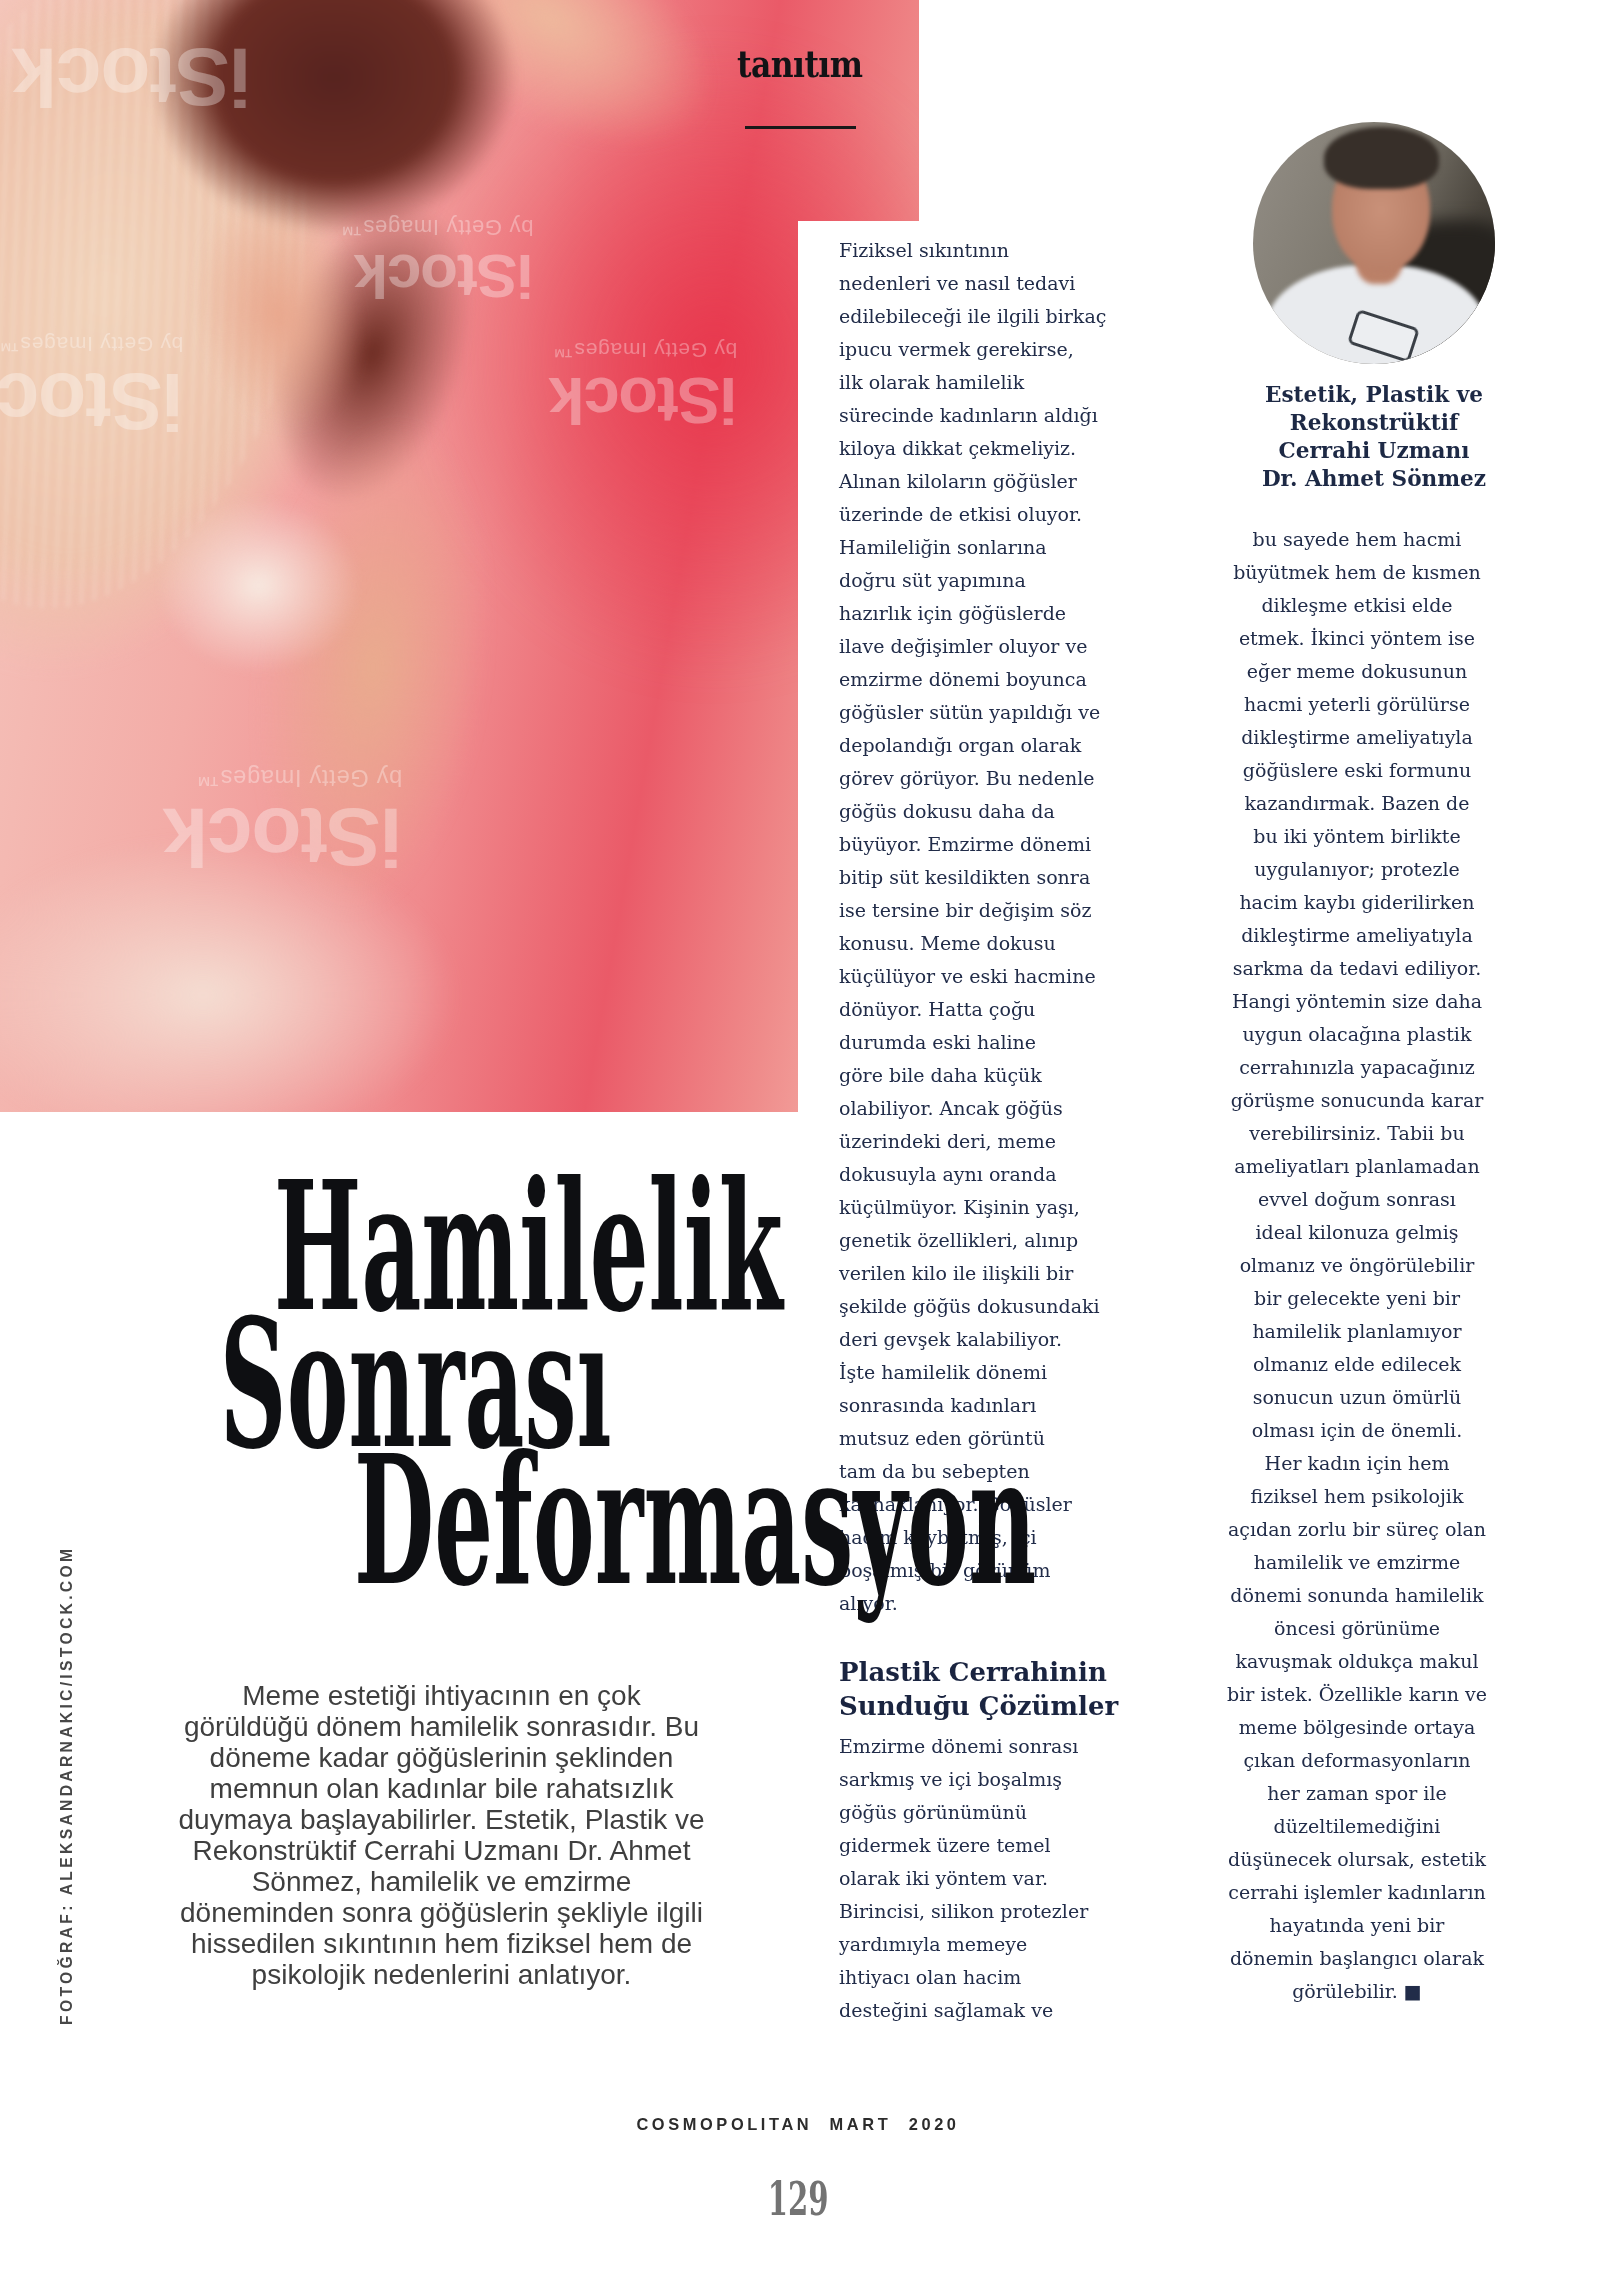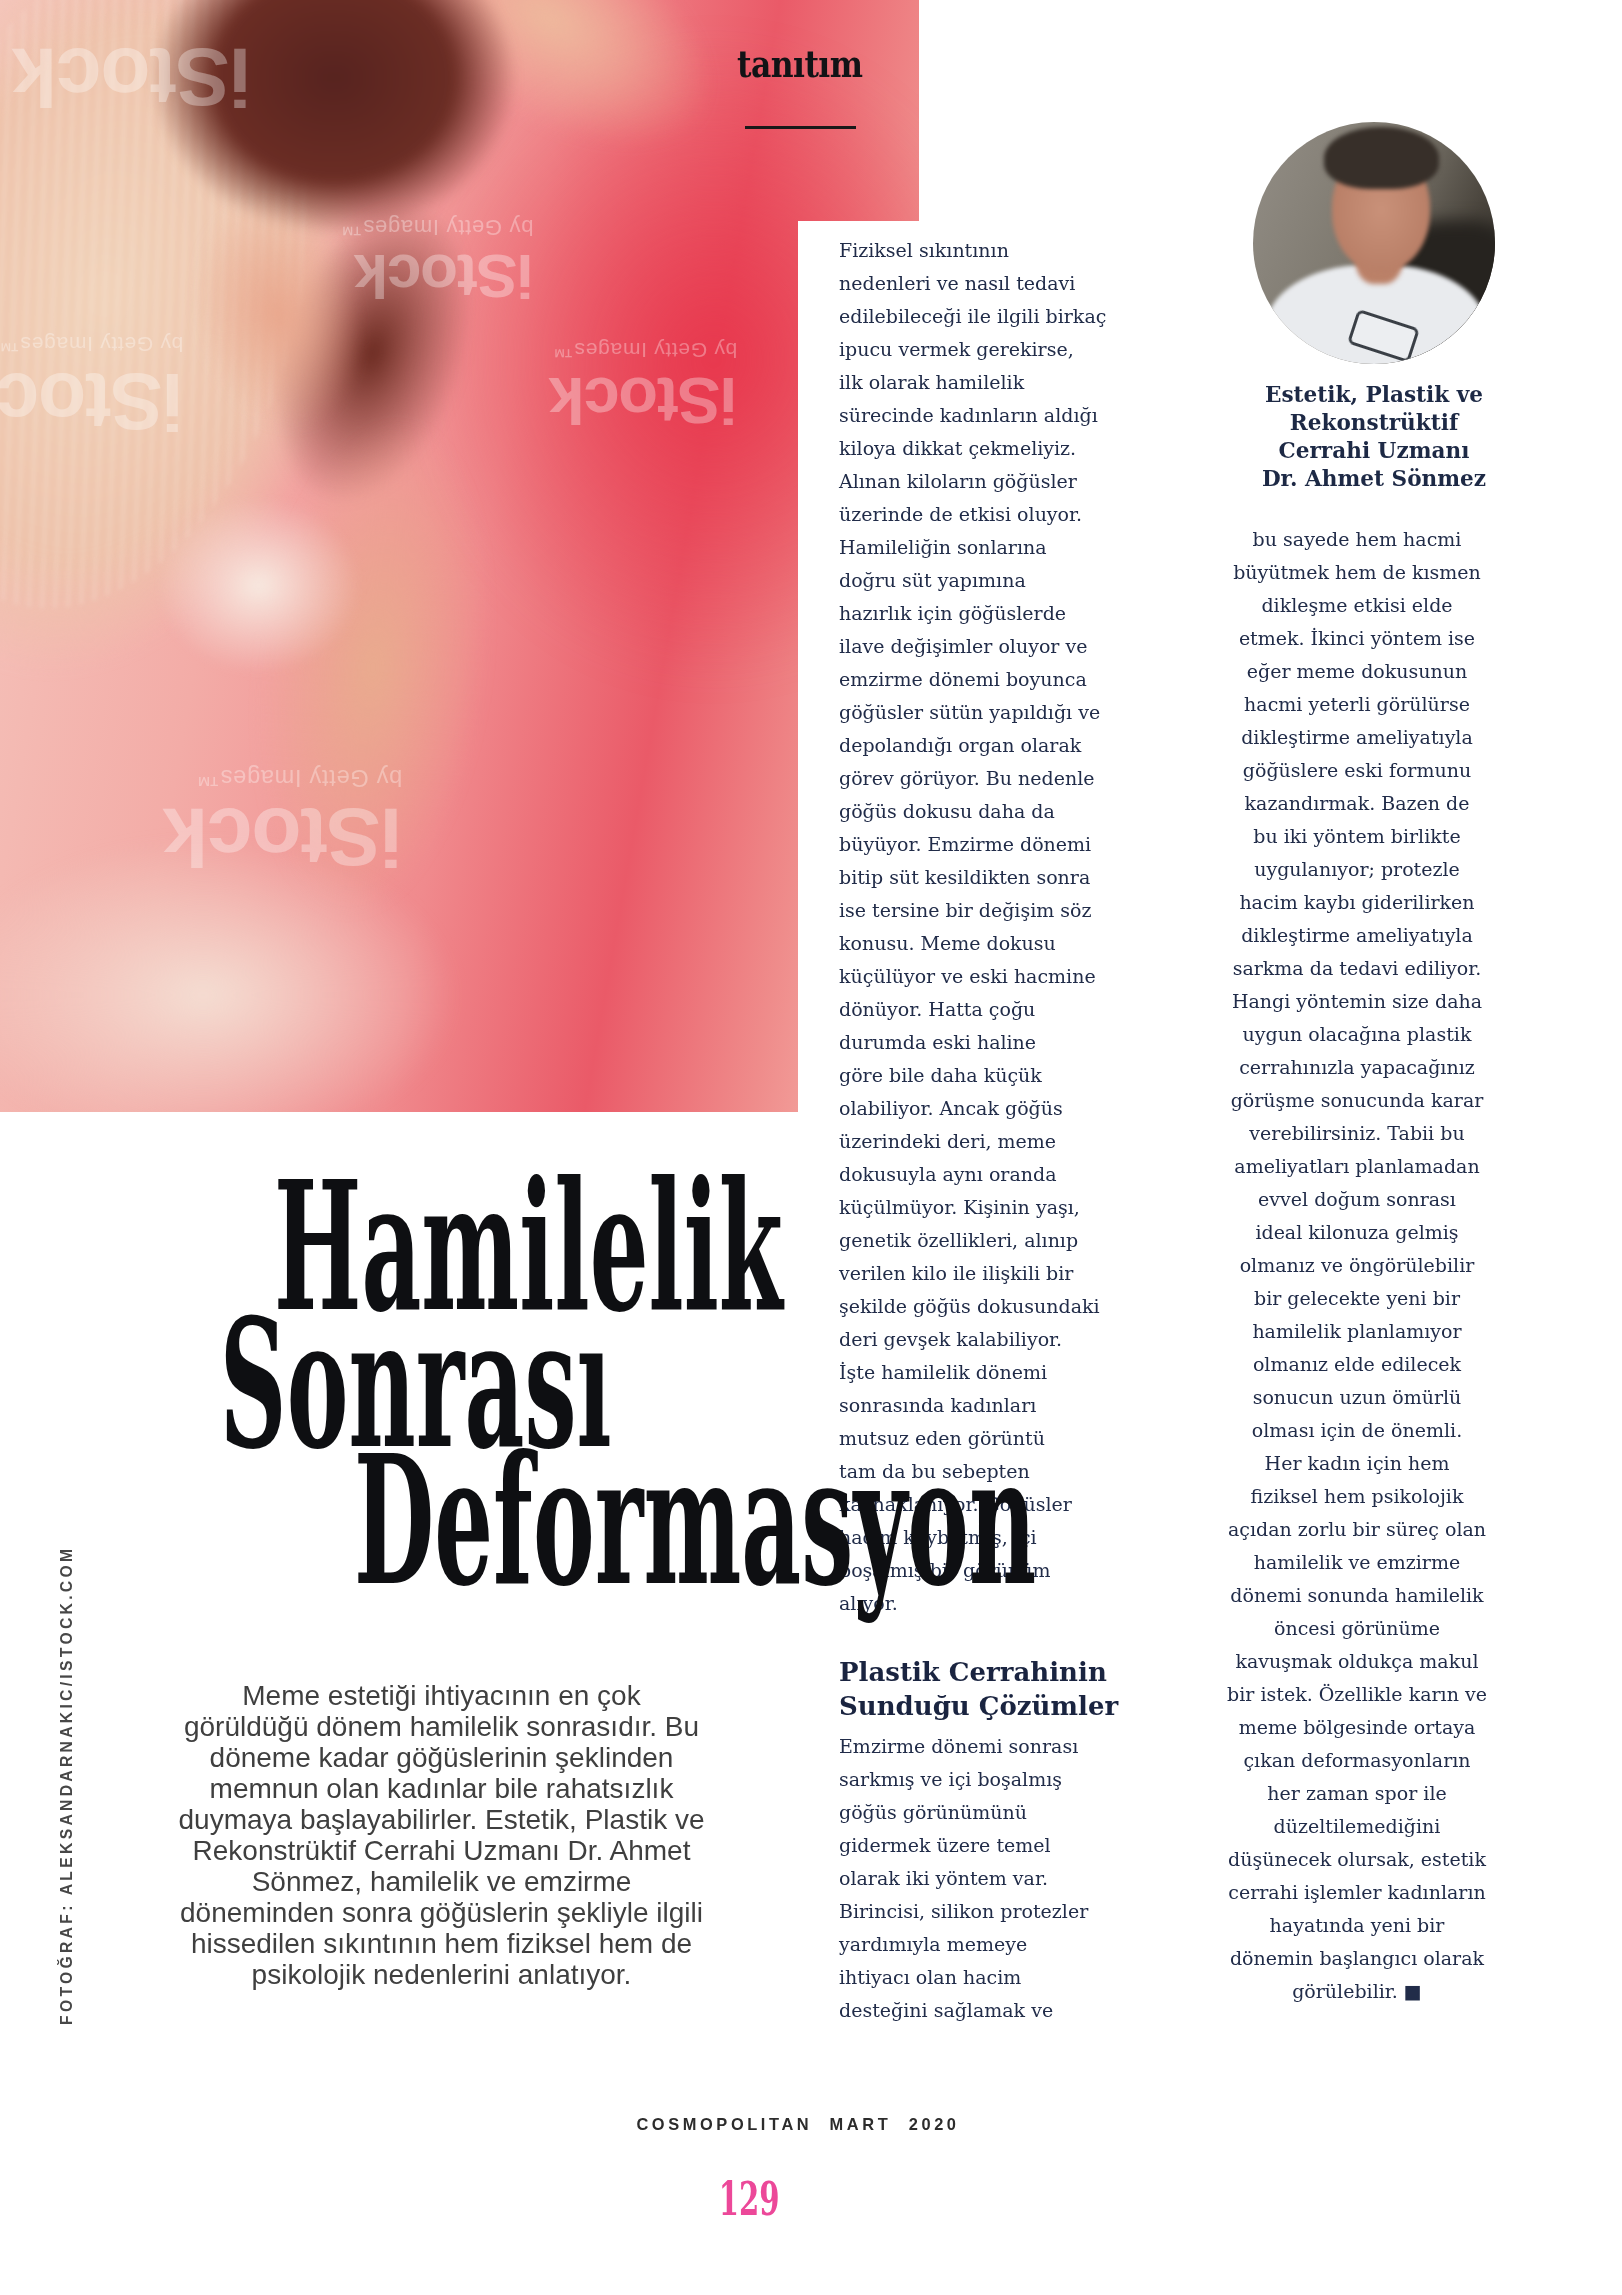--- a/index.html
+++ b/index.html
@@ -76,22 +76,22 @@
 
   
   .credit{position:absolute;left:58px;top:2025px;transform:rotate(-90deg);transform-origin:0 0;
           font-family:"Liberation Sans",sans-serif;font-weight:bold;font-size:15.7px;letter-spacing:3.3px;
           color:#474747;white-space:nowrap;}
 
   
   .footer-line{position:absolute;left:471px;top:2115px;width:654px;text-align:center;
                font-family:"Liberation Sans",sans-serif;font-size:16.4px;letter-spacing:3.6px;word-spacing:9.2px;
                color:#2c2c2c;font-weight:bold;}
-  .page-num{position:absolute;left:700px;top:2171px;width:196px;
-            font-weight:bold;font-size:47px;color:#ec4899;}
+  .page-num{position:absolute;left:700px;top:2171px;width:196px;text-align:center;
+            font-weight:bold;font-size:47px;color:#737373;}
   .page-num span{display:inline-block;transform:scaleX(.62);}
 </style>
 </head>
 <body>
 
 <div id="page">
 
   <div class="hero">
     <div class="shape red-glow"></div>
     <div class="shape sweater"></div>

